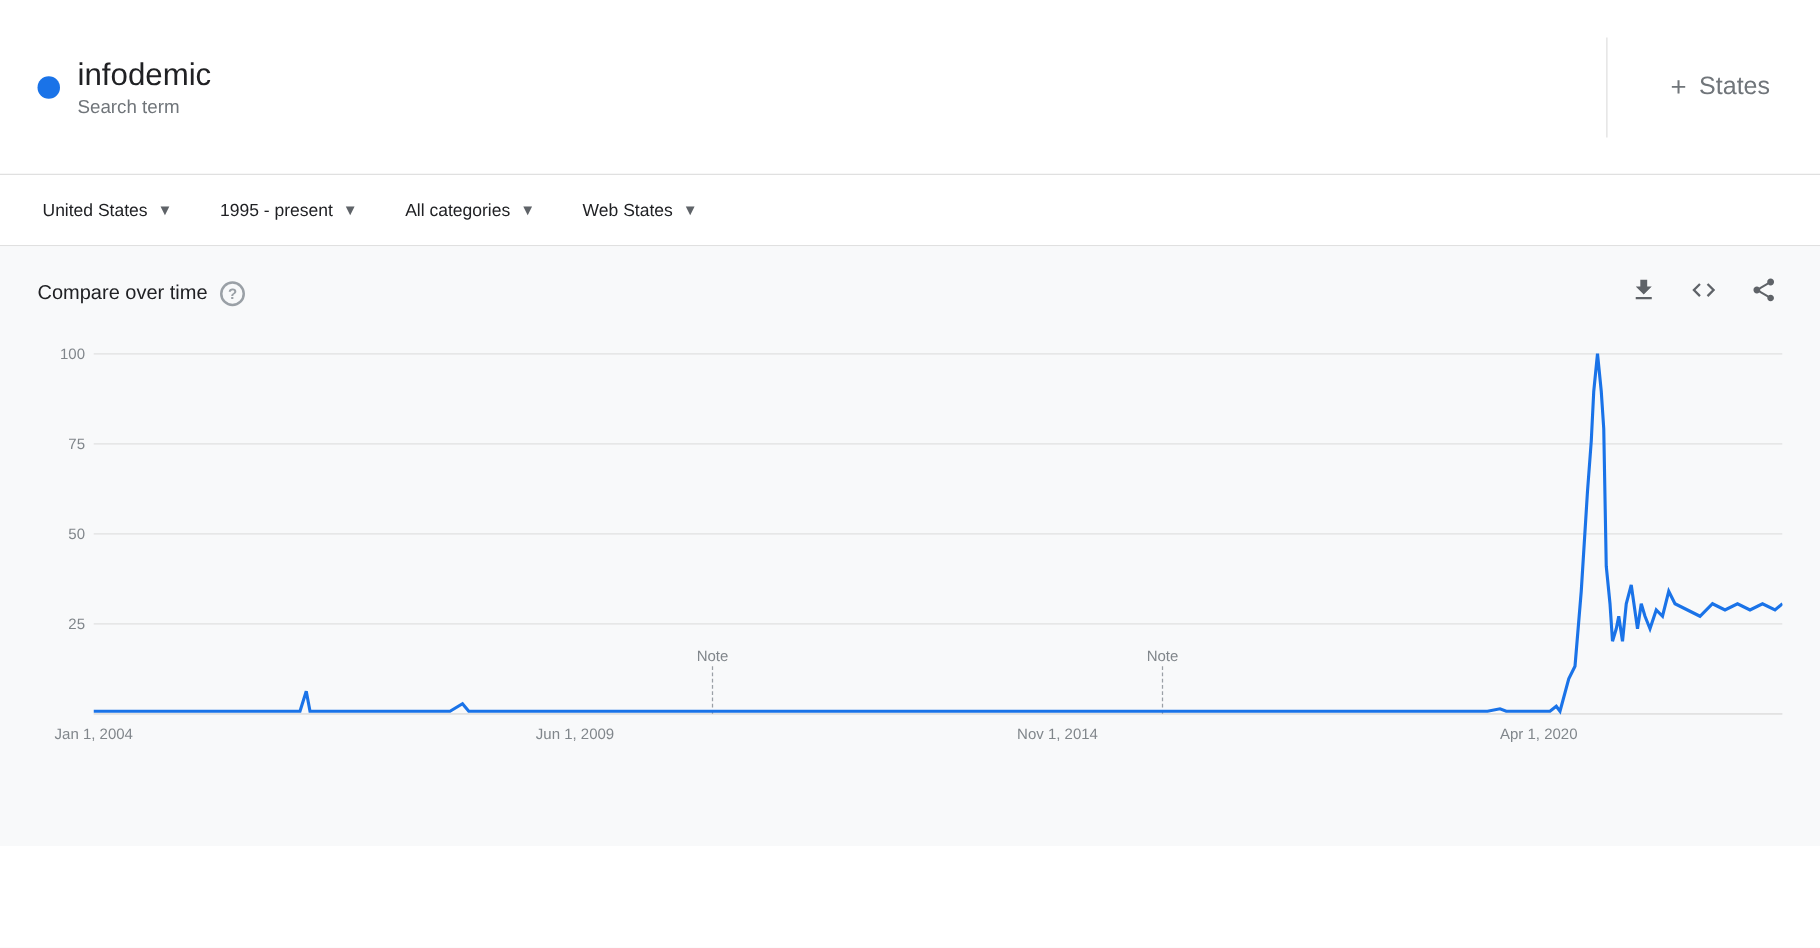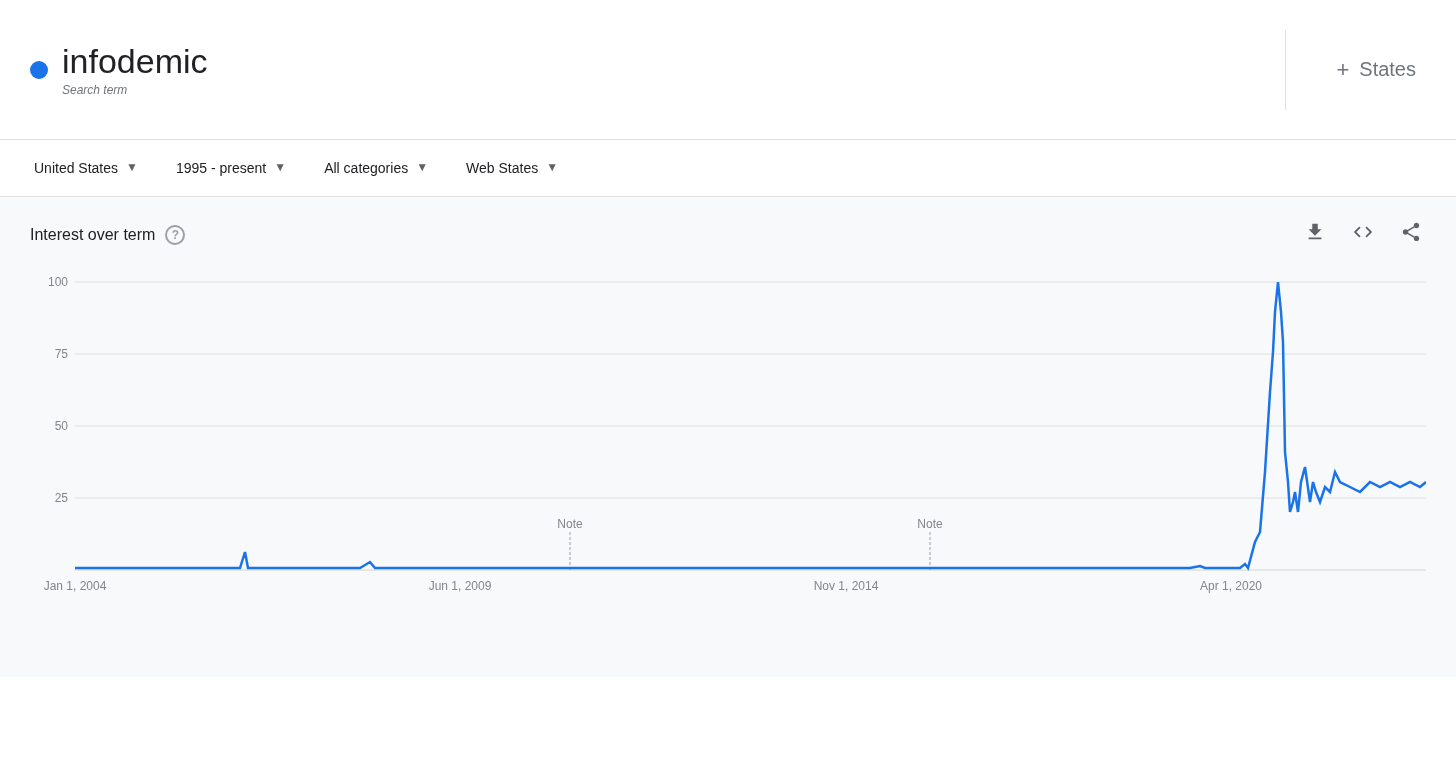--- a/index.html
+++ b/index.html
@@ -20,29 +20,28 @@
     }
     .blue-dot {
       width: 18px;
       height: 18px;
       border-radius: 50%;
       background: #1a73e8;
       flex-shrink: 0;
     }
     .term-info {}
     .term-title {
-      font-size: 34px;
+      font-size: 25px;
       font-weight: 400;
       color: #202124;
     }
     .term-subtitle {
-      font-size: 12px;
+      font-size: 15px;
       color: #70757a;
       margin-top: 2px;
-      font-style: italic;
     }
     .divider-v {
       width: 1px;
       height: 80px;
       background: #e0e0e0;
       margin: 0 40px;
     }
     .compare-btn {
       display: flex;
       align-items: center;
@@ -62,21 +61,21 @@
     .filters-bar {
       display: flex;
       align-items: center;
       padding: 14px 30px;
       gap: 30px;
       border-bottom: 1px solid #e0e0e0;
       background: #fff;
     }
     .filter-select {
       display: flex;
-      align-items: flex-start;
+      align-items: center;
       gap: 8px;
       font-size: 14px;
       color: #202124;
       cursor: pointer;
       padding: 6px 4px;
       border: none;
       background: none;
     }
     .filter-select .chevron {
       font-size: 12px;
@@ -176,21 +175,21 @@
   </button>
   <button class="filter-select">
     <span>Web States</span>
     <span class="chevron">▼</span>
   </button>
 </div>
 
 <div class="chart-section">
   <div class="chart-header">
     <div class="chart-title-area">
-      <span class="chart-title">Interest over term</span>
+      <span class="chart-title">Compare over time</span>
       <div class="help-icon">?</div>
     </div>
     <div class="chart-actions">
       <button class="chart-action-btn">
         <svg width="22" height="22" viewBox="0 0 24 24" fill="#5f6368">
           <path d="M19 9h-4V3H9v6H5l7 7 7-7zM5 18v2h14v-2H5z"></path>
         </svg>
       </button>
       <button class="chart-action-btn">
         <svg width="22" height="22" viewBox="0 0 24 24" fill="#5f6368">

